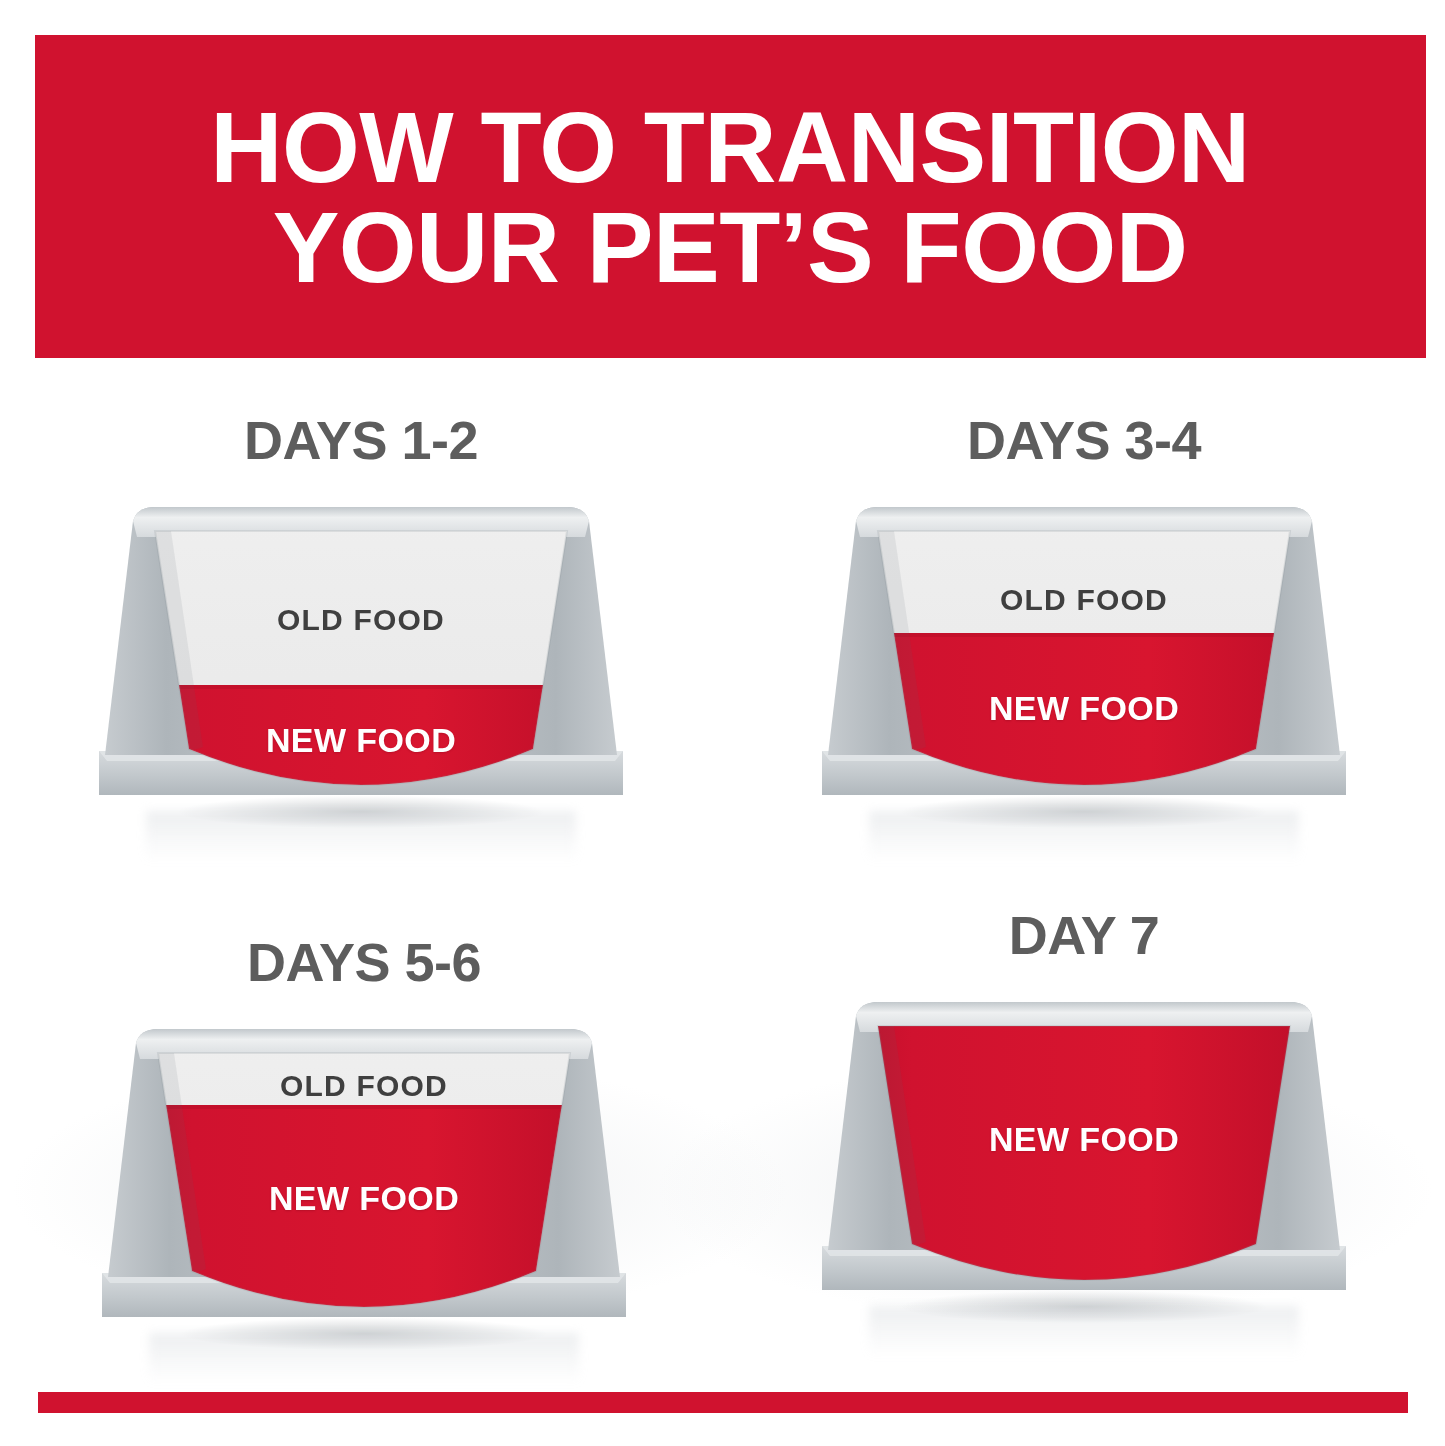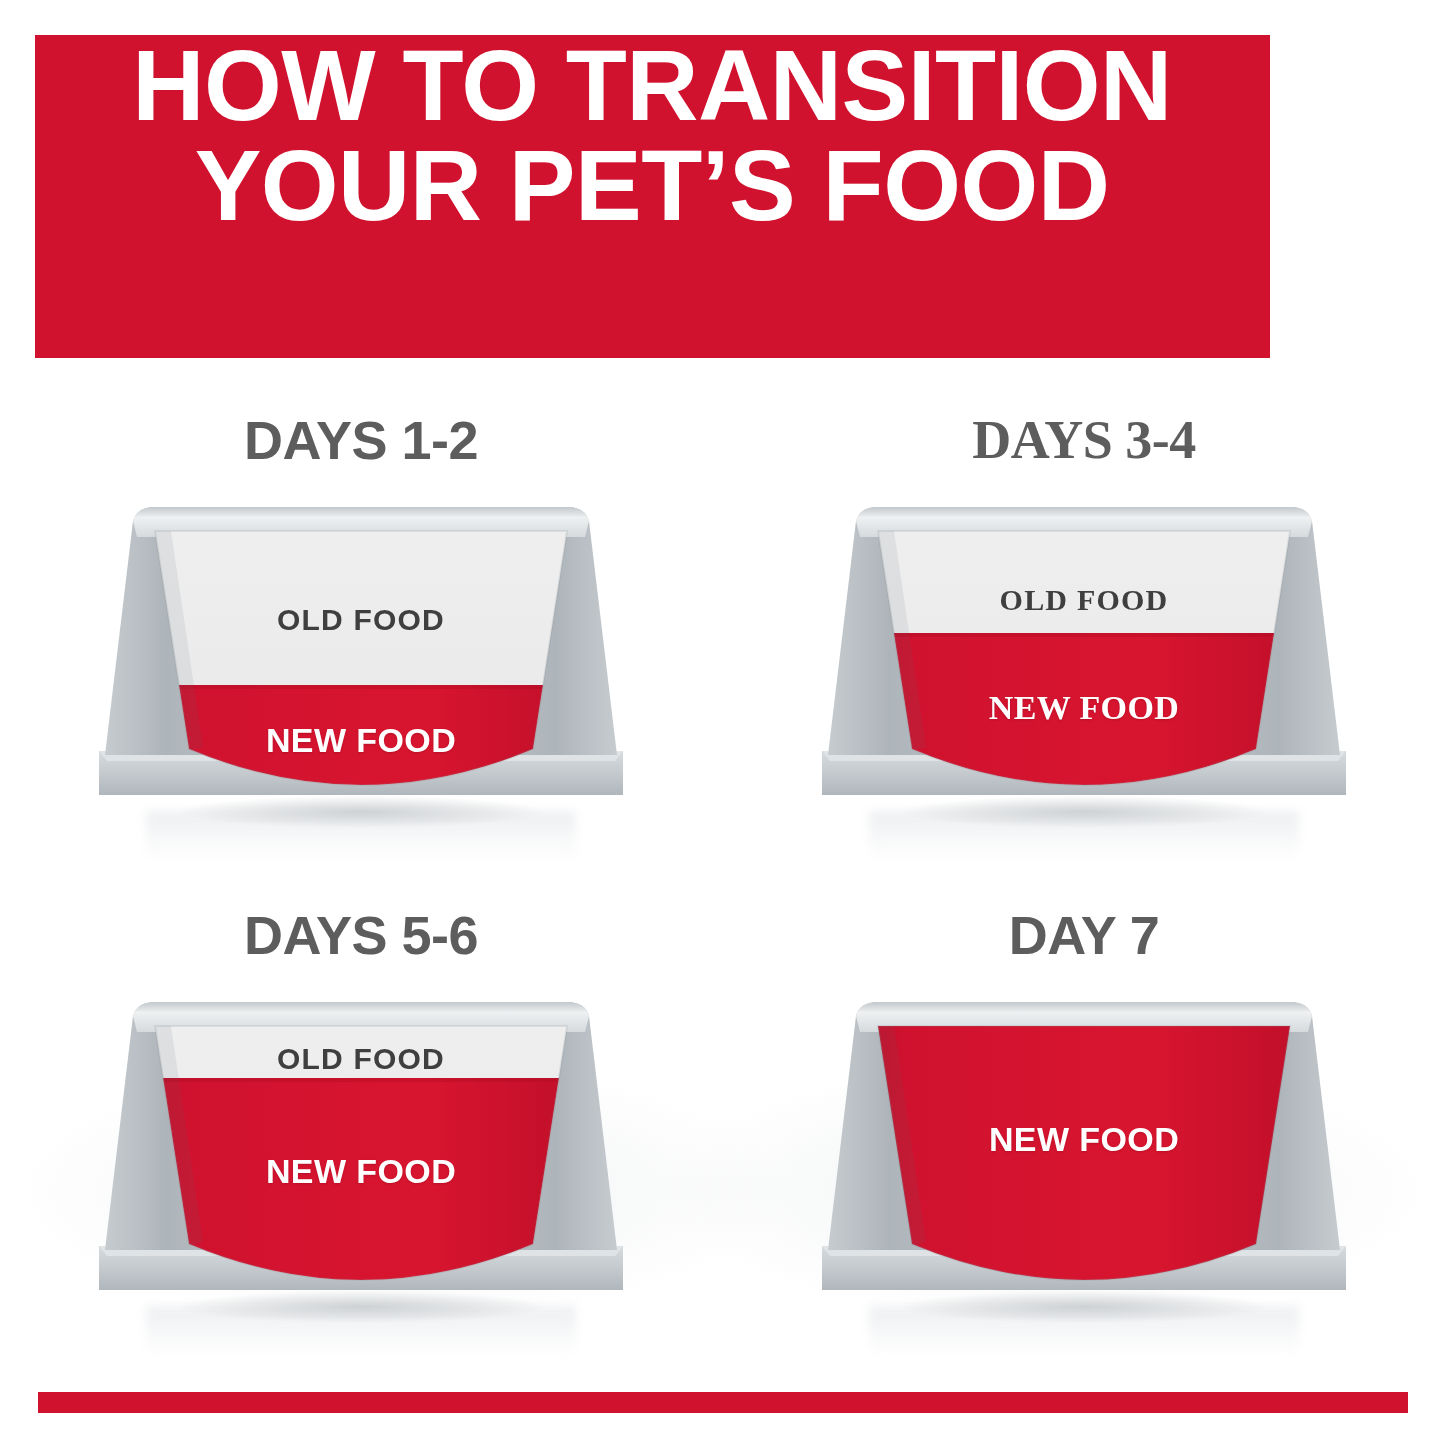--- a/index.html
+++ b/index.html
@@ -16,23 +16,23 @@
     background:
       radial-gradient(ellipse 540px 180px at 400px 830px, rgba(205,210,214,.30) 0%, rgba(255,255,255,0) 72%),
       radial-gradient(ellipse 540px 180px at 1045px 830px, rgba(205,210,214,.30) 0%, rgba(255,255,255,0) 72%),
       radial-gradient(ellipse 540px 180px at 400px 1325px, rgba(205,210,214,.30) 0%, rgba(255,255,255,0) 72%),
       radial-gradient(ellipse 540px 180px at 1045px 1325px, rgba(205,210,214,.30) 0%, rgba(255,255,255,0) 72%);
     pointer-events:none;
   }
 
   
   .header{
-    position:absolute;left:35px;top:35px;width:1235px;height:323px;
+    position:absolute;left:35px;top:35px;width:1391px;height:323px;
     background:#d0122f;
-    display:flex;justify-content:center;
+    display:flex;align-items:center;justify-content:center;
     box-sizing:border-box;
   }
   .header-title{
     color:#ffffff;
     font-size:101px;
     font-weight:bold;
     line-height:.99;
     text-align:center;
     letter-spacing:-.5px;
     padding:0 40px;
@@ -42,22 +42,22 @@
   .header-title .l2{display:block;}
 
   
   .grid{
     position:absolute;left:0;top:395px;width:1445px;height:990px;
   }
   .cell{
     position:absolute;width:722px;height:495px;
   }
   .cell.c0{left:0;   top:0;}
-  .cell.c1{left:723px;top:0;font-family:Liberation Serif, serif;}
-  .cell.c2{left:0;   top:495px;}
+  .cell.c1{left:723px;top:0;}
+  .cell.c2{left:0;   top:522px;padding-left:6px;}
   .cell.c3{left:723px;top:495px;text-decoration:underline;}
 
   .day-label{
     position:absolute;left:0;top:14px;width:100%;
     text-align:center;
     color:#5d5d5d;
     font-size:54px;
     font-weight:bold;
     letter-spacing:-.5px;
   }

